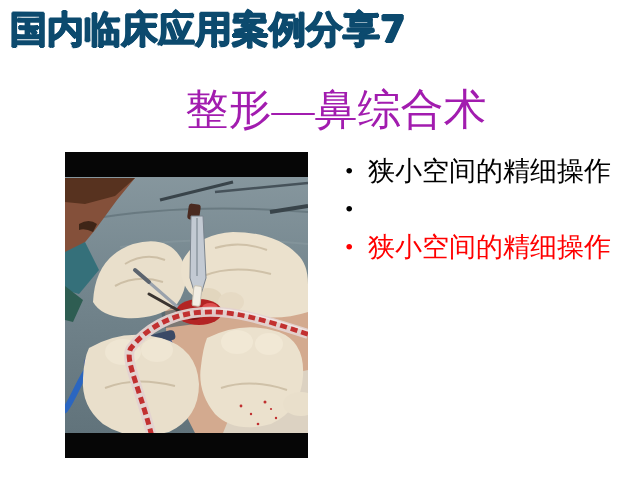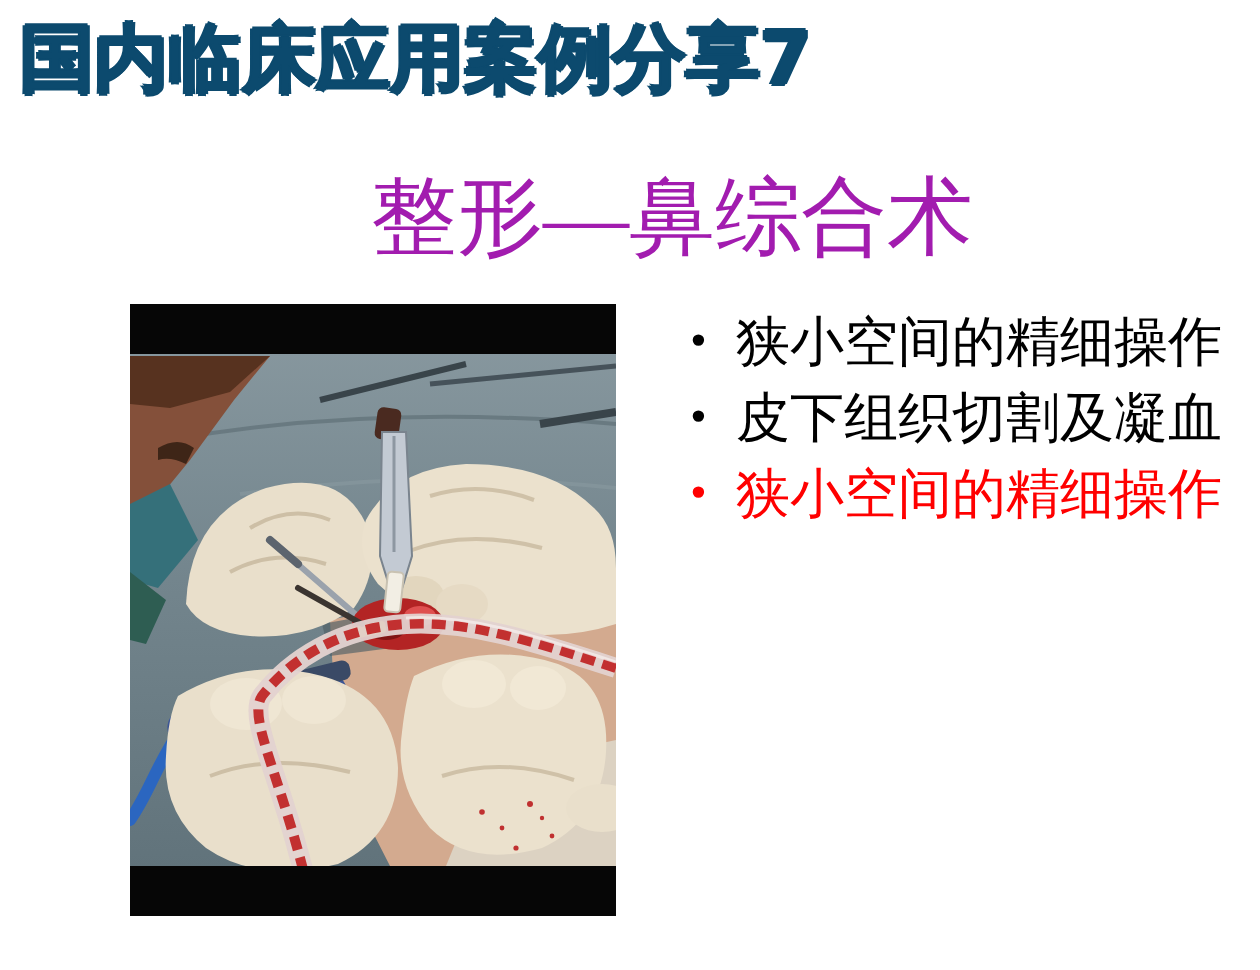--- a/index.html
+++ b/index.html
@@ -202,21 +202,20 @@
   </div>
 
   <ul class="bullet-list">
     <li class="bullet-item">
       <span class="marker">•</span>
       <span class="text">狭小空间的精细操作</span>
     </li>
     <li class="bullet-item">
       <span class="marker">•</span>
       <span class="text">
-        <span class="line">皮下组织切割及凝血</span>
       </span>
     </li>
     <li class="bullet-item emphasis-red">
       <span class="marker">•</span>
       <span class="text">狭小空间的精细操作</span>
     </li>
   </ul>
 
 </div>
 

